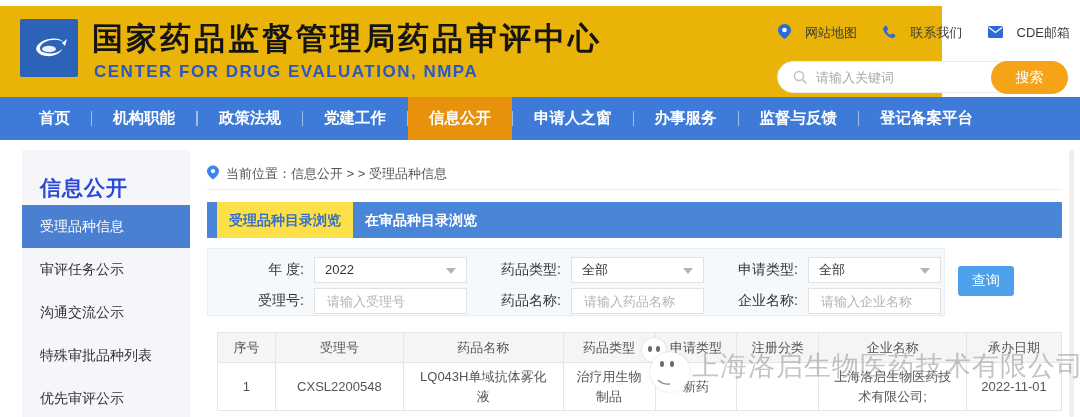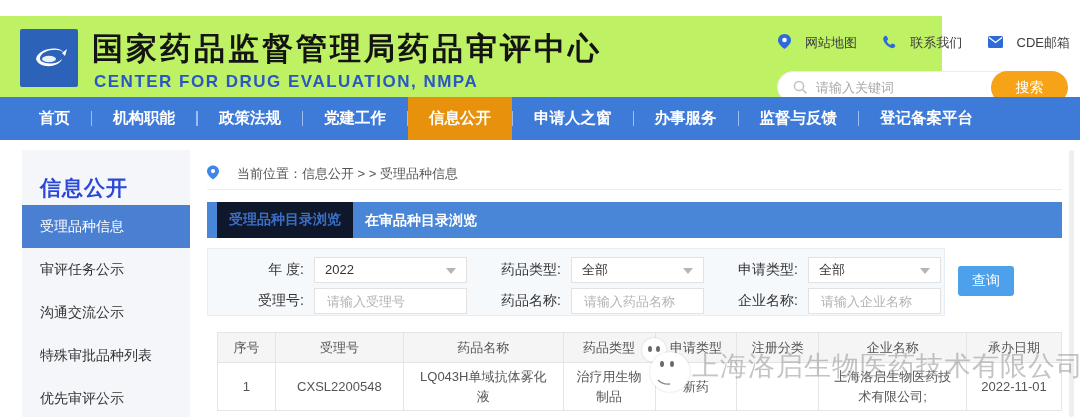--- a/index.html
+++ b/index.html
@@ -2,21 +2,21 @@
 <html><head>
 <meta charset="utf-8">
 <style>
   * { margin:0; padding:0; box-sizing:border-box; }
   html,body { width:1080px; height:417px; }
   body {
     position:relative; overflow:hidden; background:#fff;
     font-family:"Liberation Sans","DejaVu Sans",sans-serif; color:#333;
   }
   
-  .header { position:absolute; left:0; top:16px; width:942px; height:97px; background:#bef264; }
+  .header { position:absolute; left:0; top:6px; width:942px; height:97px; background:#eab308; }
   .logo { position:absolute; left:20px; top:13px; width:58px; height:58px; background:#2c63b8; border-radius:2px; display:flex; align-items:center; justify-content:center; }
   .site-title { position:absolute; left:92px; top:12px; font-size:31px; font-weight:900; color:#141414; letter-spacing:3px; white-space:nowrap; }
   .site-subtitle { position:absolute; left:94px; top:56px; font-size:17px; font-weight:700; color:#2857c8; letter-spacing:1.5px; white-space:nowrap; }
   .top-links { position:absolute; left:778px; top:18px; width:292px; display:flex; justify-content:space-between; }
   .top-link { display:flex; align-items:center; gap:14px; font-size:13px; color:#3c3c3c; cursor:pointer; white-space:nowrap; }
   .search-wrap { position:absolute; left:777px; top:55px; width:291px; height:32px; border:1px solid #ececec; border-radius:16px; background:#fff; display:flex; align-items:center; }
   .search-wrap svg { margin-left:15px; }
   .search-input { border:none; outline:none; background:transparent; font-size:13px; color:#333; margin-left:8px; width:150px; font-family:inherit; }
   .search-input::placeholder { color:#a9a9a9; }
   .search-btn { position:absolute; right:-1px; top:-1px; height:33px; width:77px; background:#f6a318; border:none; border-radius:17px; color:#fff; font-size:14px; cursor:pointer; font-family:inherit; }
@@ -24,24 +24,24 @@
   .navbar { position:absolute; left:0; top:97px; width:1080px; height:43px; background:#3e7ad8; display:flex; align-items:stretch; padding-left:18px; }
   .nav-item { display:flex; align-items:center; padding:0 21px; color:#fff; font-size:15.5px; font-weight:700; cursor:pointer; white-space:nowrap; }
   .nav-item.active { background:#e8910d; }
   .nav-sep { width:1px; height:15px; background:rgba(255,255,255,.5); align-self:center; }
   
   .sidebar { position:absolute; left:22px; top:150px; width:168px; bottom:0; background:#f4f6fa; }
   .sidebar-title { padding:24px 0 0 18px; font-size:21px; font-weight:800; color:#2b49d8; letter-spacing:1px; height:55px; }
   .side-item { height:43px; line-height:43px; padding-left:18px; font-size:14px; color:#333; cursor:pointer; white-space:nowrap; }
   .side-item.active { background:#4a7fd2; color:#fff; }
   
-  .breadcrumb { position:absolute; left:207px; top:158px; width:855px; height:32px; display:flex; align-items:center; gap:18px; font-size:13px; color:#555; border-bottom:1px solid #ededed; }
+  .breadcrumb { position:absolute; left:207px; top:158px; width:855px; height:32px; display:flex; align-items:center; gap:7px; font-size:13px; color:#555; border-bottom:1px solid #ededed; }
   .tabstrip { position:absolute; left:207px; top:202px; width:855px; height:36px; background:#4a86d8; display:flex; padding-left:10px; }
   .tab { width:136px; line-height:36px; text-align:center; font-size:14px; font-weight:700; color:#fff; cursor:pointer; white-space:nowrap; }
-  .tab.active { background:#0f172a; color:#3a6fc8;font-family:Liberation Serif, serif; }
+  .tab.active { background:#fde047; color:#3a6fc8; }
   .filter-panel { position:absolute; left:207px; top:248px; width:738px; height:68px; background:#f6f9fc; border:1px solid #e7edf4; padding:8px 0 0 24px; }
   .filter-row { display:flex; align-items:center; height:26px; margin-bottom:5px; }
   .f-label { width:72px; text-align:right; font-size:14px; color:#333; margin-right:10px; white-space:nowrap; }
   .f-label.wide { width:72px; }
   .select-box { position:relative; width:153px; height:26px; background:#fff; border:1px solid #e2e2e2; font-size:13px; color:#333; line-height:24px; padding-left:10px; cursor:pointer; }
   .select-box.sm, .f-input.sm { width:133px; }
   .caret { position:absolute; right:10px; top:10px; width:0; height:0; border-left:5px solid transparent; border-right:5px solid transparent; border-top:6px solid #b5b5b5; }
   .f-input { width:153px; height:26px; border:1px solid #e2e2e2; background:#fff; font-size:13px; color:#333; padding-left:12px; outline:none; font-family:inherit; }
   .f-input::placeholder { color:#b3b3b3; }
   .gap { width:22px; }

